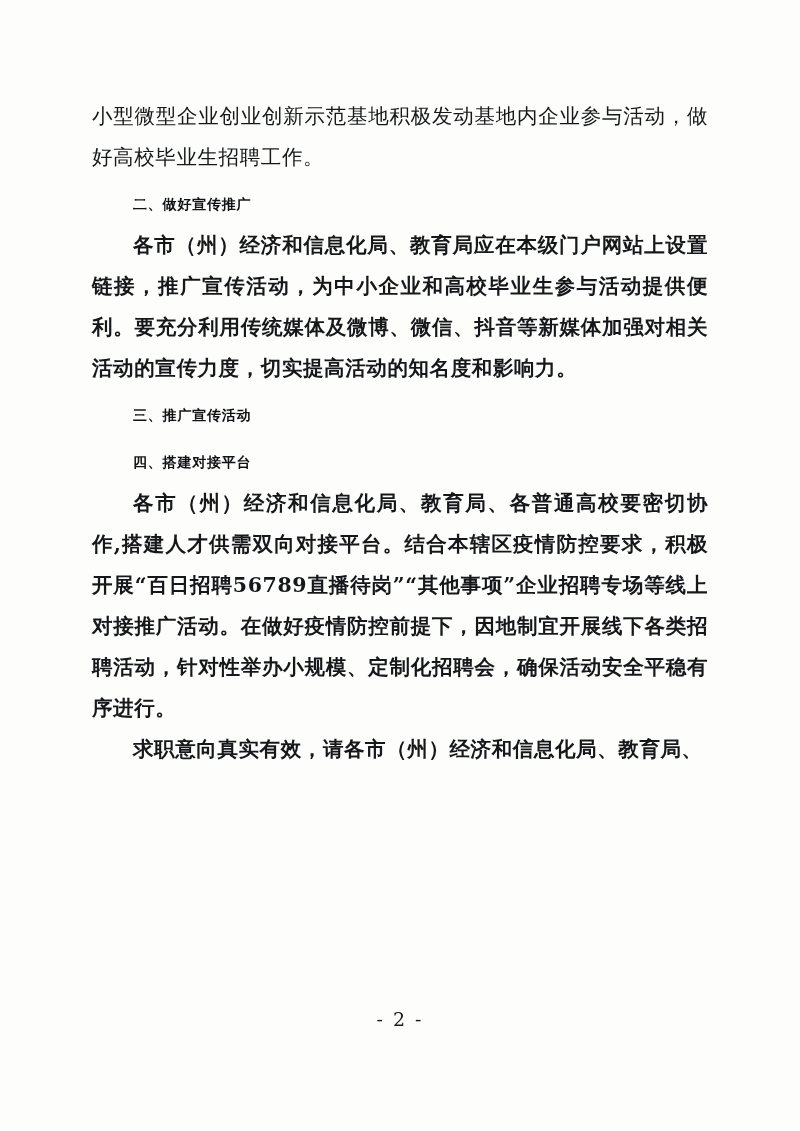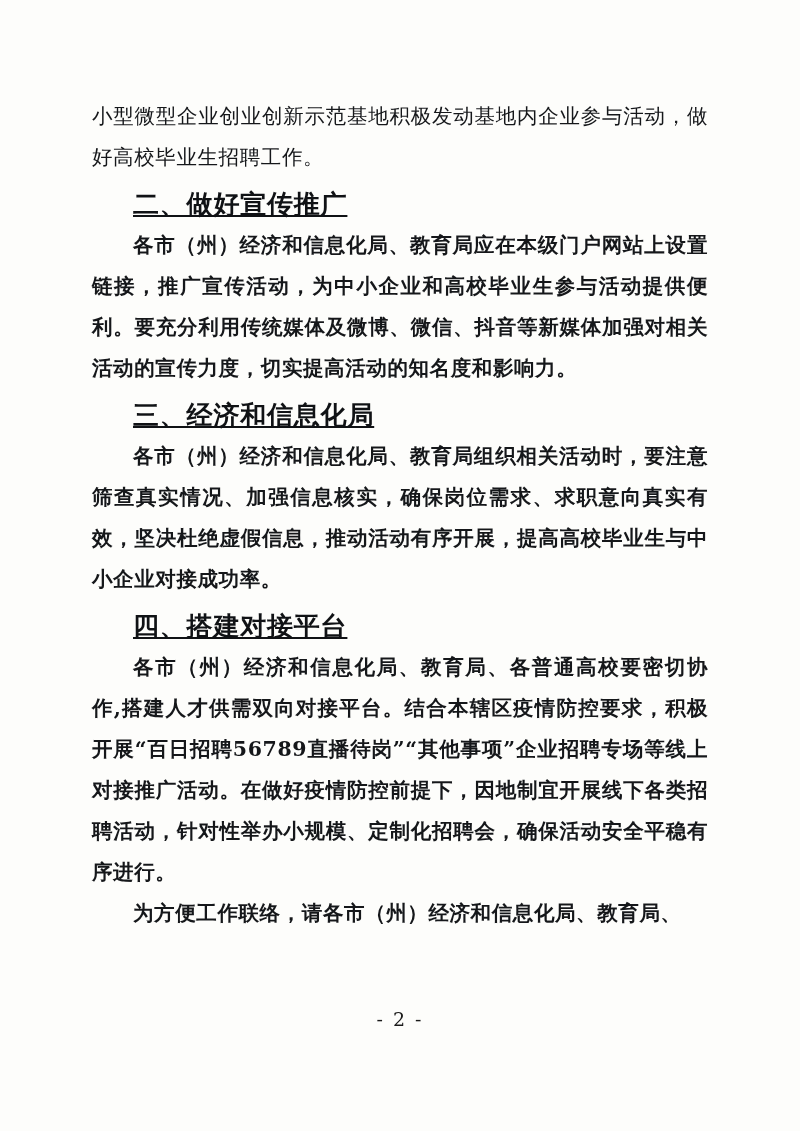--- a/index.html
+++ b/index.html
@@ -36,29 +36,28 @@
     text-align: justify;
     text-justify: inter-ideograph;
     margin: 0 0 0 0;
     color: #15171a;
   }
   .para.indent {
     text-indent: 41px;
     font-weight: bold;
   }
   .heading {
-    font-size: 26px;
+    font-size: 14px;
     line-height: 41px;
     letter-spacing: 0.8px;
     font-weight: bold;
     text-indent: 41px;
     margin: 0;
     color: #101215;
     font-family: "DejaVu Sans", "Liberation Sans", sans-serif;
-    text-decoration: underline;
   }
   .gap-before {
     margin-top: 6px;
   }
   .footer {
     position: absolute;
     left: 0;
     right: 0;
     top: 1008px;
     text-align: center;
@@ -79,28 +78,27 @@
 
 <div class="page">
   <div class="content">
 
     <p class="para">小型微型企业创业创新示范基地积极发动基地内企业参与活动，做好高校毕业生招聘工作。</p>
 
     <h2 class="heading gap-before">二、做好宣传推广</h2>
 
     <p class="para indent">各市（州）经济和信息化局、教育局应在本级门户网站上设置链接，推广宣传活动，为中小企业和高校毕业生参与活动提供便利。要充分利用传统媒体及微博、微信、抖音等新媒体加强对相关活动的宣传力度，切实提高活动的知名度和影响力。</p>
 
-    <h2 class="heading gap-before">三、经济和信息化局</h2>
+    <h2 class="heading gap-before">三、推广宣传活动</h2>
 
-    <p class="para indent">各市（州）经济和信息化局、教育局组织相关活动时，要注意筛查真实情况、加强信息核实，确保岗位需求、求职意向真实有效，坚决杜绝虚假信息，推动活动有序开展，提高高校毕业生与中小企业对接成功率。</p>
 
     <h2 class="heading gap-before">四、搭建对接平台</h2>
 
     <p class="para indent">各市（州）经济和信息化局、教育局、各普通高校要密切协作,搭建人才供需双向对接平台。结合本辖区疫情防控要求，积极开展“百日招聘56789直播待岗”“其他事项”企业招聘专场等线上对接推广活动。在做好疫情防控前提下，因地制宜开展线下各类招聘活动，针对性举办小规模、定制化招聘会，确保活动安全平稳有序进行。</p>
 
 
-    <p class="para indent">为方便工作联络，请各市（州）经济和信息化局、教育局、</p>
+    <p class="para indent">求职意向真实有效，请各市（州）经济和信息化局、教育局、</p>
 
   </div>
 
   <div class="footer">- 2 -</div>
   <div class="page-edge"></div>
 </div>
 
 </body></html>

